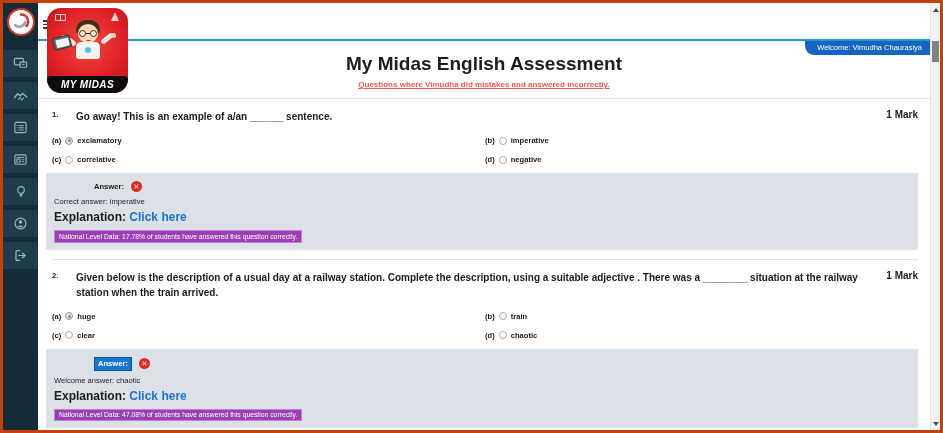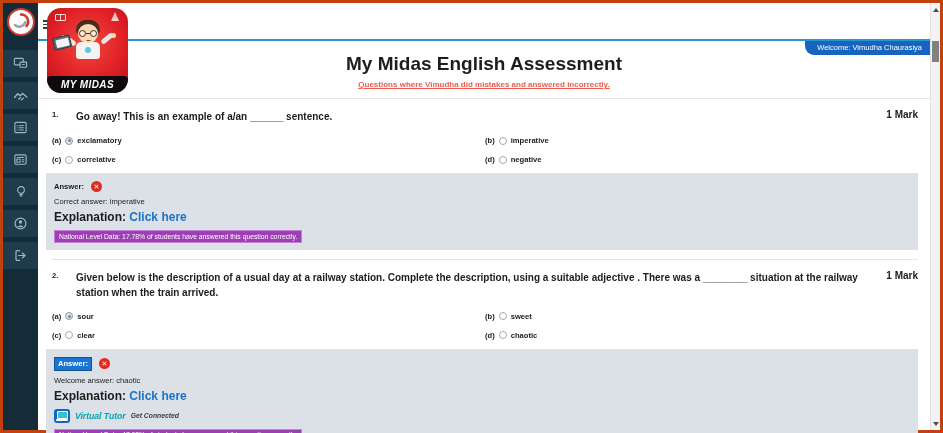--- a/index.html
+++ b/index.html
@@ -63,21 +63,21 @@
   .q-marks { flex:none; font-size:10px; font-weight:bold; color:#1c1c1c; white-space:nowrap; }
 
   .opts { display:grid; grid-template-columns:1fr 1fr; row-gap:10px; margin-top:12px; }
   .opt { display:flex; align-items:center; gap:4px; font-size:7.6px; font-weight:bold; color:#1c1c1c; cursor:pointer; }
   .radio { width:8px; height:8px; border:1px solid #a8a8a8; border-radius:50%; background:#fff; position:relative; flex:none; }
   .radio.on { background:#dfe5ea; border-color:#8e9aa4; }
   .radio.on::after { content:""; position:absolute; left:1.5px; top:1.5px; width:3px; height:3px; border-radius:50%; background:#7c8893; }
 
   
   .ansblock { background:#dce1e8; margin:9px 0 0 -6px; padding:6px 8px 7px 8px; }
-  .ans-row { display:flex; align-items:center; gap:7px; margin-top:2px; }
+  .ans-row { display:flex; align-items:center; gap:7px; margin-top:2px;margin-left:40px; }
   .ans-label { font-size:7.6px; font-weight:bold; color:#1c1c1c; }
   .ans-label.hl { background:#1976d2; color:#fff; padding:1.5px 3px; border:1px solid #115497; }
   .x-icon { width:11px; height:11px; border-radius:50%; background:#e02b20; color:#fff; font-size:7px; font-weight:bold; display:flex; align-items:center; justify-content:center; line-height:1; }
   .correct { font-size:7.6px; font-weight:normal; color:#1c1c1c; margin-top:5px; }
   .expl { font-size:12px; font-weight:bold; color:#1c1c1c; margin-top:4px; }
   .expl .link { color:#1a73c9; cursor:pointer; }
   .vt-row { display:flex; align-items:center; gap:5px; margin-top:6px; cursor:pointer; }
   .vt-icon { width:16px; height:14px; background:#1565c0; border-radius:3px; position:relative; flex:none; }
   .vt-icon::before { content:""; position:absolute; left:3px; top:2.5px; width:9px; height:6px; border:1.4px solid #fff; border-radius:1px; background:#35c2c9; }
   .vt-icon::after { content:""; position:absolute; left:1.5px; bottom:2px; width:12px; height:1.6px; background:#fff; border-radius:1px; }
@@ -243,50 +243,45 @@
       <section>
         <div class="q-row">
           <span class="q-num">2.</span>
           <span class="q-text">Given below is the description of a usual day at a railway station. Complete the description, using a suitable adjective . There was a ________ situation at the railway station when the train arrived.</span>
           <span class="q-marks">1 Mark</span>
         </div>
         <div class="opts">
           <div class="opt">
               <span>(a)</span>
               <span class="radio on"></span>
-              <span>sour</span>
+              <span>huge</span>
             </div>
           <div class="opt">
               <span>(b)</span>
               <span class="radio"></span>
-              <span>sweet</span>
+              <span>train</span>
             </div>
           <div class="opt">
               <span>(c)</span>
               <span class="radio"></span>
               <span>clear</span>
             </div>
           <div class="opt">
               <span>(d)</span>
               <span class="radio"></span>
               <span>chaotic</span>
             </div>
         </div>
         <div class="ansblock">
           <div class="ans-row">
             <span class="ans-label hl">Answer:</span>
             <span class="x-icon">✕</span>
           </div>
           <div class="correct">Welcome answer: chaotic</div>
           <div class="expl"><span>Explanation:</span> <span class="link">Click here</span></div>
-          <div class="vt-row">
-            <span class="vt-icon"></span>
-            <span class="vt-brand">Virtual Tutor</span>
-            <span class="vt-tag">Get Connected</span>
-          </div>
           <span class="badge">National Level Data: 47.08% of students have answered this question correctly.</span>
         </div>
       </section>
 
       <div class="sep"></div>
 
       <section>
         <div class="q-row">
           <span class="q-num">3.</span>
           <span class="q-text">Fill in the blank with the appropriate correlative conjunction. Savoury flavours are _______ sweet _______ sour.</span>

